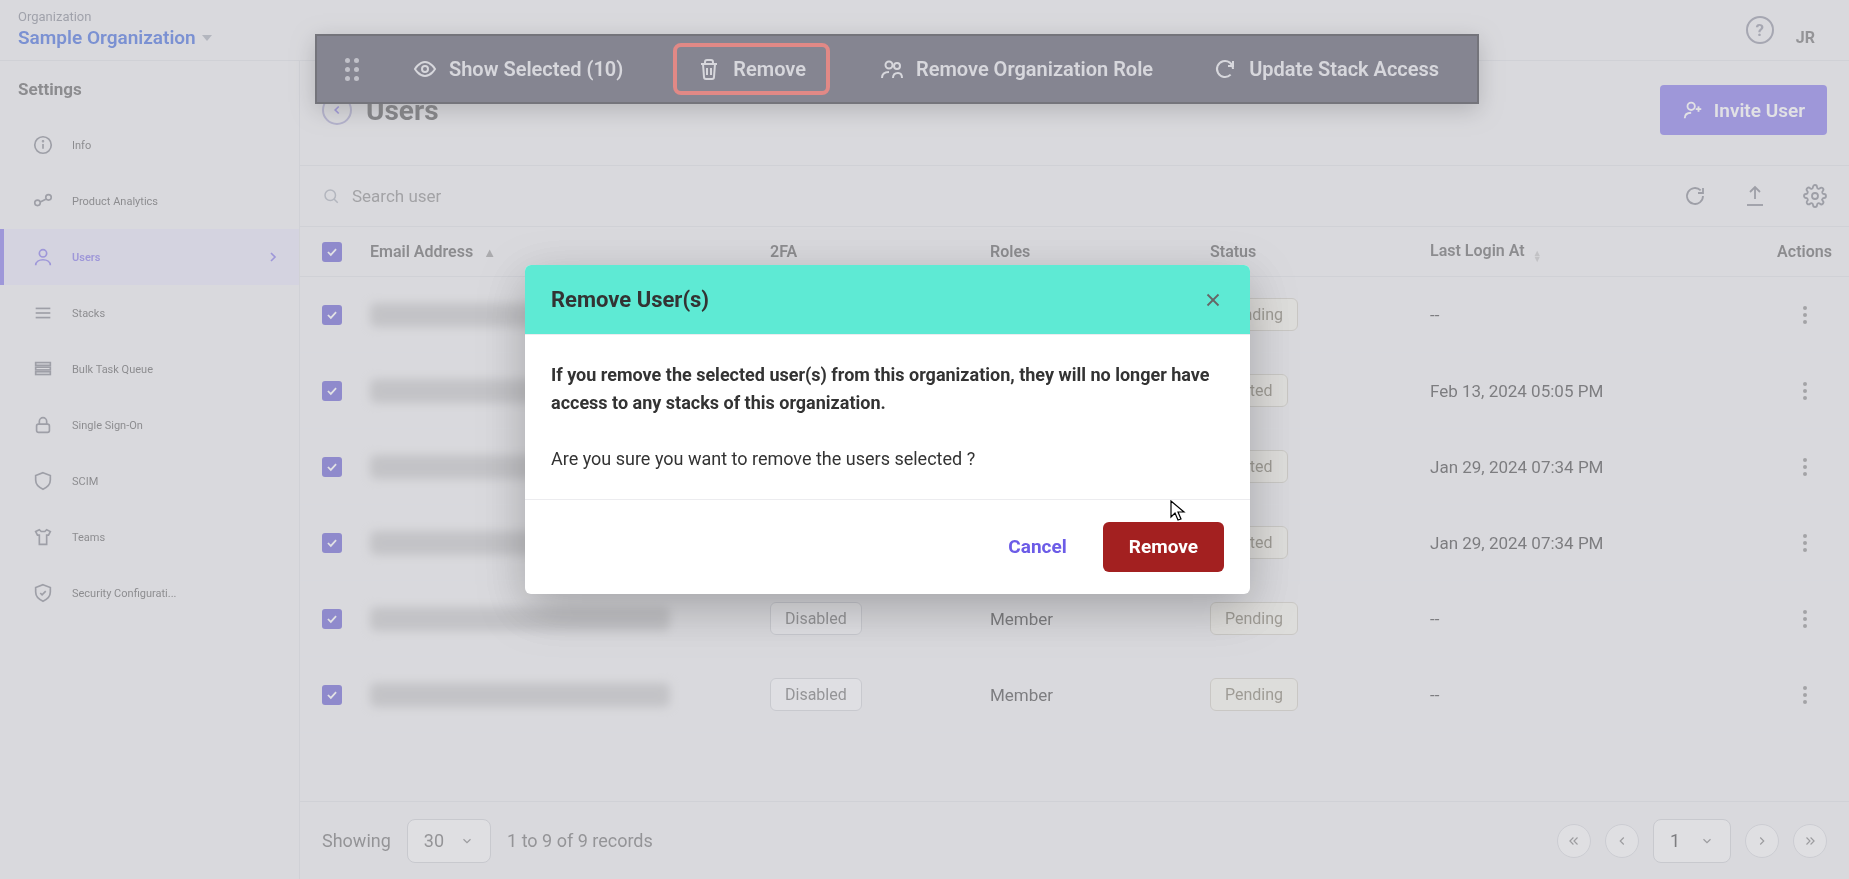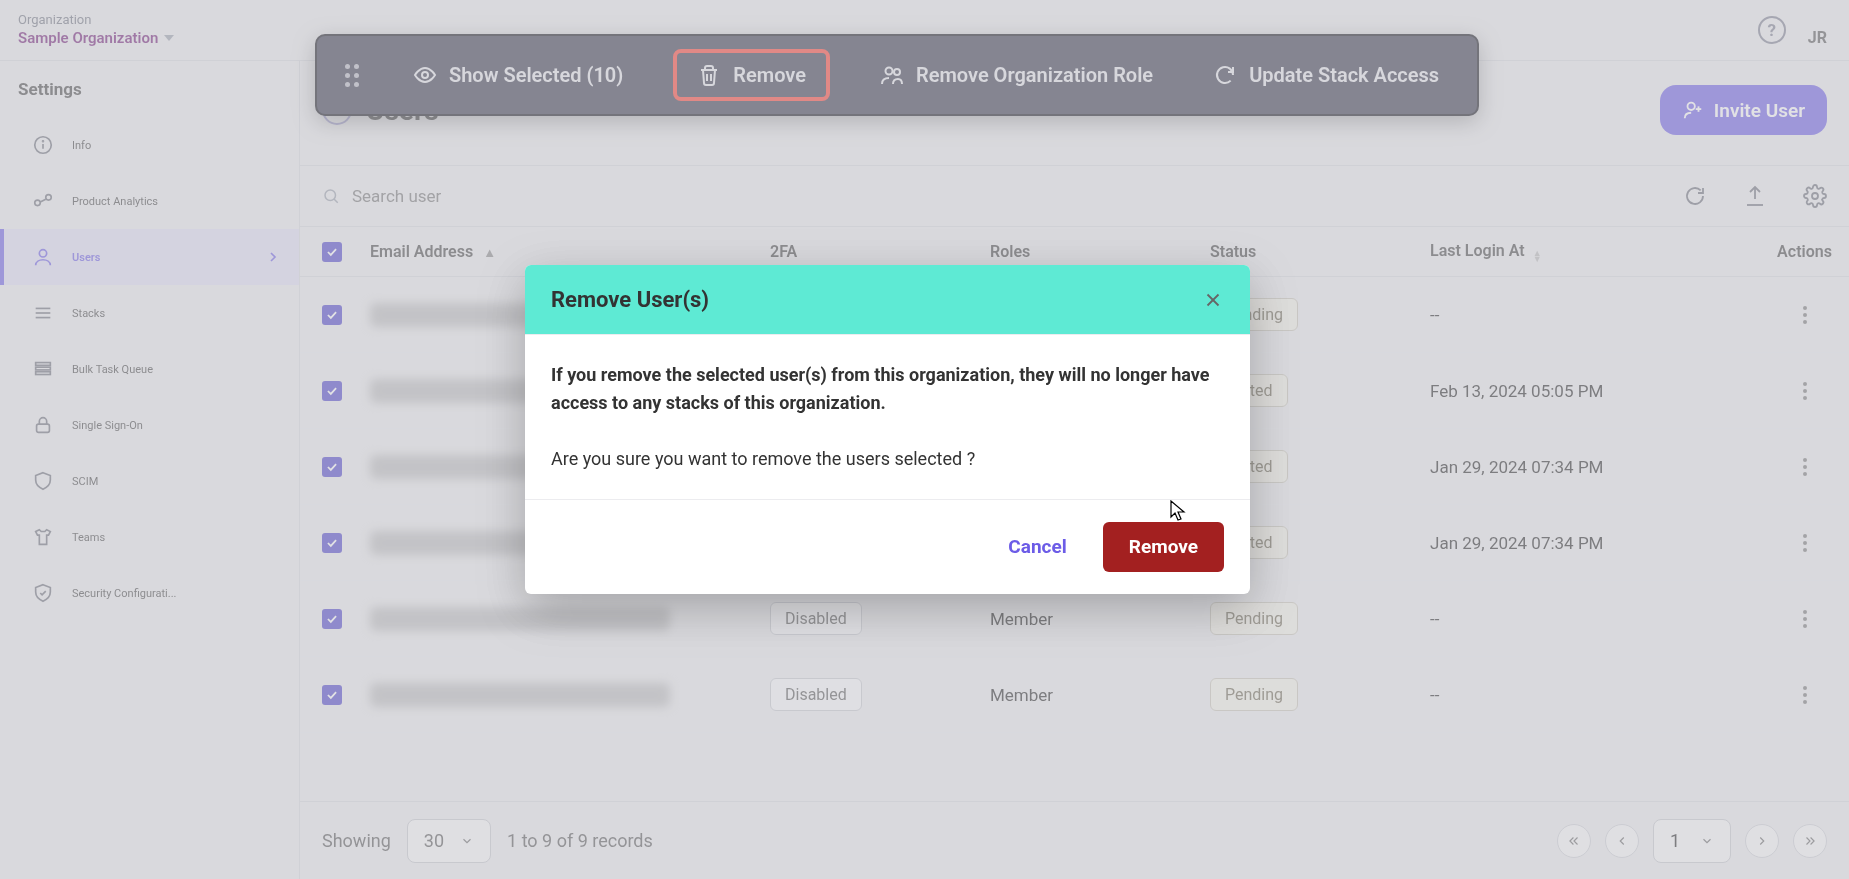--- a/index.html
+++ b/index.html
@@ -13,44 +13,44 @@
     --bg:#ededef;
     --white:#fff;
     --red:#a32020;
     --pill-border:#c9c6b8;
     --pill-bg:#f7f5ea;
   }
   *{box-sizing:border-box;font-family:-apple-system,BlinkMacSystemFont,"Segoe UI",Roboto,Arial,sans-serif;}
   body{margin:0;background:var(--bg);color:var(--text);width:1849px;height:879px;overflow:hidden;position:relative;}
   
   
-  .top-header{position:absolute;left:0;right:4px;top:0;height:60px;display:flex;align-items:center;padding:0 18px;}
+  .top-header{position:absolute;left:0;right:16px;top:0;height:60px;display:flex;align-items:center;padding:0 18px;}
   .org-block{display:flex;flex-direction:column;line-height:1.3;}
   .org-label{font-size:13px;color:var(--muted);}
-  .org-name{font-size:15px;font-weight:600;color:#701a75;display:flex;align-items:center;gap:6px;}
+  .org-name{font-size:19px;font-weight:600;color:#1d4ed8;display:flex;align-items:center;gap:6px;}
   .caret-down{width:0;height:0;border-left:5px solid transparent;border-right:5px solid transparent;border-top:6px solid #9aa0ac;}
   .top-right{margin-left:auto;display:flex;align-items:center;gap:22px;}
   .help-icon{width:28px;height:28px;border:2px solid #7d7f90;border-radius:50%;display:flex;align-items:center;justify-content:center;color:#7d7f90;font-weight:700;font-size:17px;}
   .user-initials{font-weight:700;color:#555;font-size:16px;margin-top:14px;}
   
   
   .sidebar{position:absolute;left:0;top:60px;bottom:0;width:300px;border-top:1px solid var(--border);border-right:1px solid var(--border);background:var(--bg);padding-top:18px;}
   .sidebar-title{font-size:17px;font-weight:700;color:#444;padding:0 18px 18px 18px;}
   .side-item{display:flex;align-items:center;gap:18px;height:56px;padding:0 18px 0 32px;font-size:11px;color:#444;cursor:pointer;white-space:nowrap;overflow:hidden;text-overflow:ellipsis;}
   .side-item.active{background:#e3e0f5;color:var(--purple);border-left:4px solid var(--purple);padding-left:28px;font-weight:600;}
   .side-item .chev{margin-left:auto;color:var(--purple);}
   .side-icon{width:22px;height:22px;flex:0 0 22px;stroke:#6a6d78;fill:none;stroke-width:1.8;}
   .side-item.active .side-icon{stroke:var(--purple);}
   
   
   .main{position:absolute;left:300px;right:0;top:60px;bottom:0;border-top:1px solid var(--border);}
   .page-title-row{display:flex;align-items:center;gap:14px;padding:24px 22px 18px 22px;}
   .back-circle{width:30px;height:30px;border:2px solid #9a97c9;border-radius:50%;display:flex;align-items:center;justify-content:center;color:var(--purple);}
   .page-title{font-size:28px;font-weight:700;color:#333;}
-  .invite-btn{margin-left:auto;height:50px;padding:0 22px;border-radius:16px;background:var(--purple);color:#fff;display:flex;align-items:center;gap:10px;font-size:19px;font-weight:600;border:none;}
+  .invite-btn{margin-left:auto;height:50px;padding:0 22px;border-radius:4px;background:var(--purple);color:#fff;display:flex;align-items:center;gap:10px;font-size:19px;font-weight:600;border:none;}
   
   
   .toolbar{border-top:1px solid var(--border);border-bottom:1px solid var(--border);height:62px;display:flex;align-items:center;padding:0 22px;margin-top:12px;}
   .search-wrap{display:flex;align-items:center;gap:10px;color:var(--muted);}
   .search-input{border:none;background:transparent;font-size:17px;outline:none;width:260px;color:#a21caf;}
   .toolbar-right{margin-left:auto;display:flex;align-items:center;gap:36px;}
   .tool-icon{width:24px;height:24px;stroke:#6a6d78;fill:none;stroke-width:1.8;}
   
   
   .table{width:100%;}
@@ -75,21 +75,21 @@
   
   .pager{position:absolute;left:0;right:0;bottom:0;height:78px;border-top:1px solid var(--border);display:flex;align-items:center;padding:0 22px;background:var(--bg);}
   .pager-left{display:flex;align-items:center;gap:16px;color:#555;font-size:18px;}
   .page-select{border:1px solid #c7c9cf;border-radius:8px;height:44px;display:flex;align-items:center;gap:16px;padding:0 16px;font-size:18px;background:#fafafa;}
   .chev-sm{width:14px;height:14px;stroke:#666;fill:none;stroke-width:2;}
   .pager-right{margin-left:auto;display:flex;align-items:center;gap:14px;}
   .pg-btn{width:34px;height:34px;border-radius:50%;border:1px solid #d0d2d8;display:flex;align-items:center;justify-content:center;background:#fafafa;}
   .pg-select{border:1px solid #c7c9cf;border-radius:8px;height:44px;display:flex;align-items:center;gap:20px;padding:0 16px;font-size:18px;background:#fafafa;}
   
   
-  .sel-bar{position:absolute;top:34px;left:315px;height:82px;background:var(--darkbar);border:2px solid var(--darkbar-border);border-radius:10px;display:flex;align-items:center;padding:0 28px;gap:40px;color:#e8e8ee;font-size:20px;font-weight:600;z-index:3;box-shadow:0 6px 22px rgba(0,0,0,.35);}
+  .sel-bar{position:absolute;top:34px;left:315px;height:70px;background:var(--darkbar);border:2px solid var(--darkbar-border);border-radius:0;display:flex;align-items:center;padding:0 28px;gap:40px;color:#e8e8ee;font-size:20px;font-weight:600;z-index:3;box-shadow:0 6px 22px rgba(0,0,0,.35);}
   .sel-bar .handle{display:grid;grid-template-columns:repeat(2,5px);grid-auto-rows:5px;gap:4px;margin-right:4px;}
   .sel-bar .handle span{background:#b9b9c3;border-radius:50%;}
   .sel-item{display:flex;align-items:center;gap:12px;padding:8px 10px;border-radius:6px;}
   .sel-item svg{width:24px;height:24px;stroke:#e8e8ee;fill:none;stroke-width:2;}
   .sel-item.highlight{border:4px solid #ff3c30;border-radius:8px;padding:10px 20px;}
   
   
   .overlay{position:absolute;inset:0;background:rgba(200,200,205,.55);z-index:5;}
   .modal{position:absolute;z-index:6;left:525px;top:265px;width:725px;background:#fff;border-radius:6px;box-shadow:0 14px 48px rgba(0,0,0,.25);}
   .modal-head{display:flex;align-items:center;justify-content:space-between;padding:22px 26px;border-bottom:1px solid #ececef;background:#5eead4;border-radius:6px 6px 0 0;}

